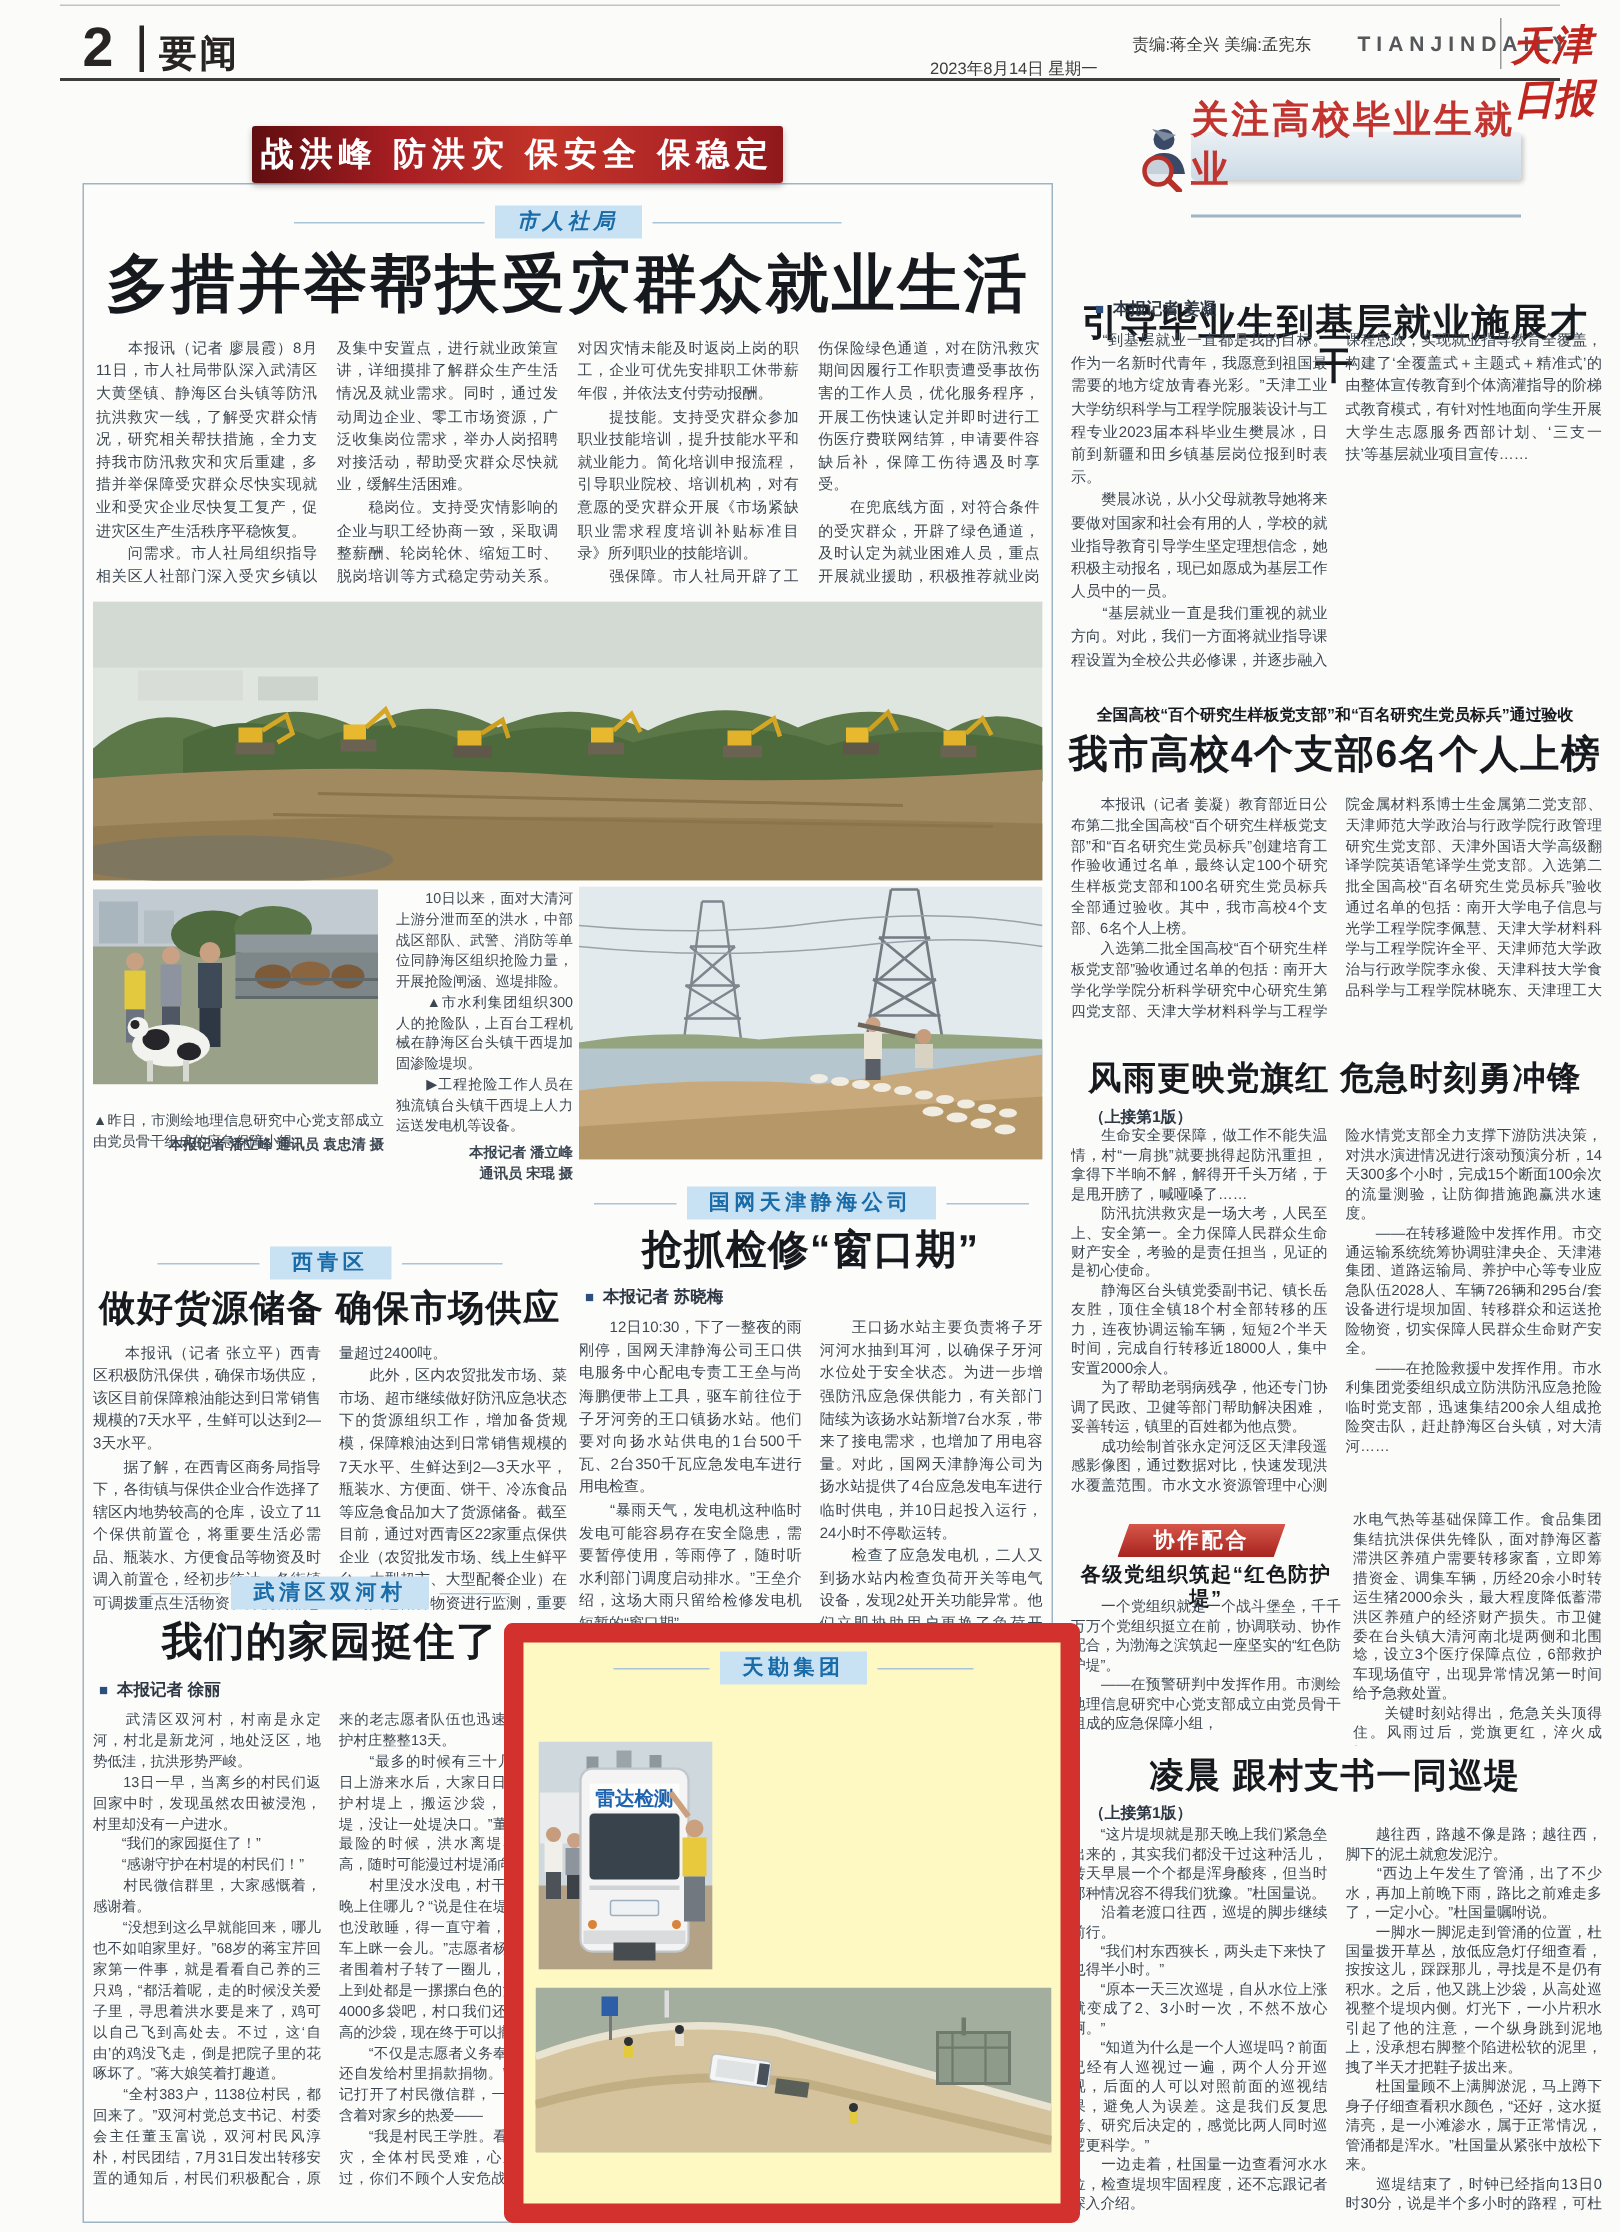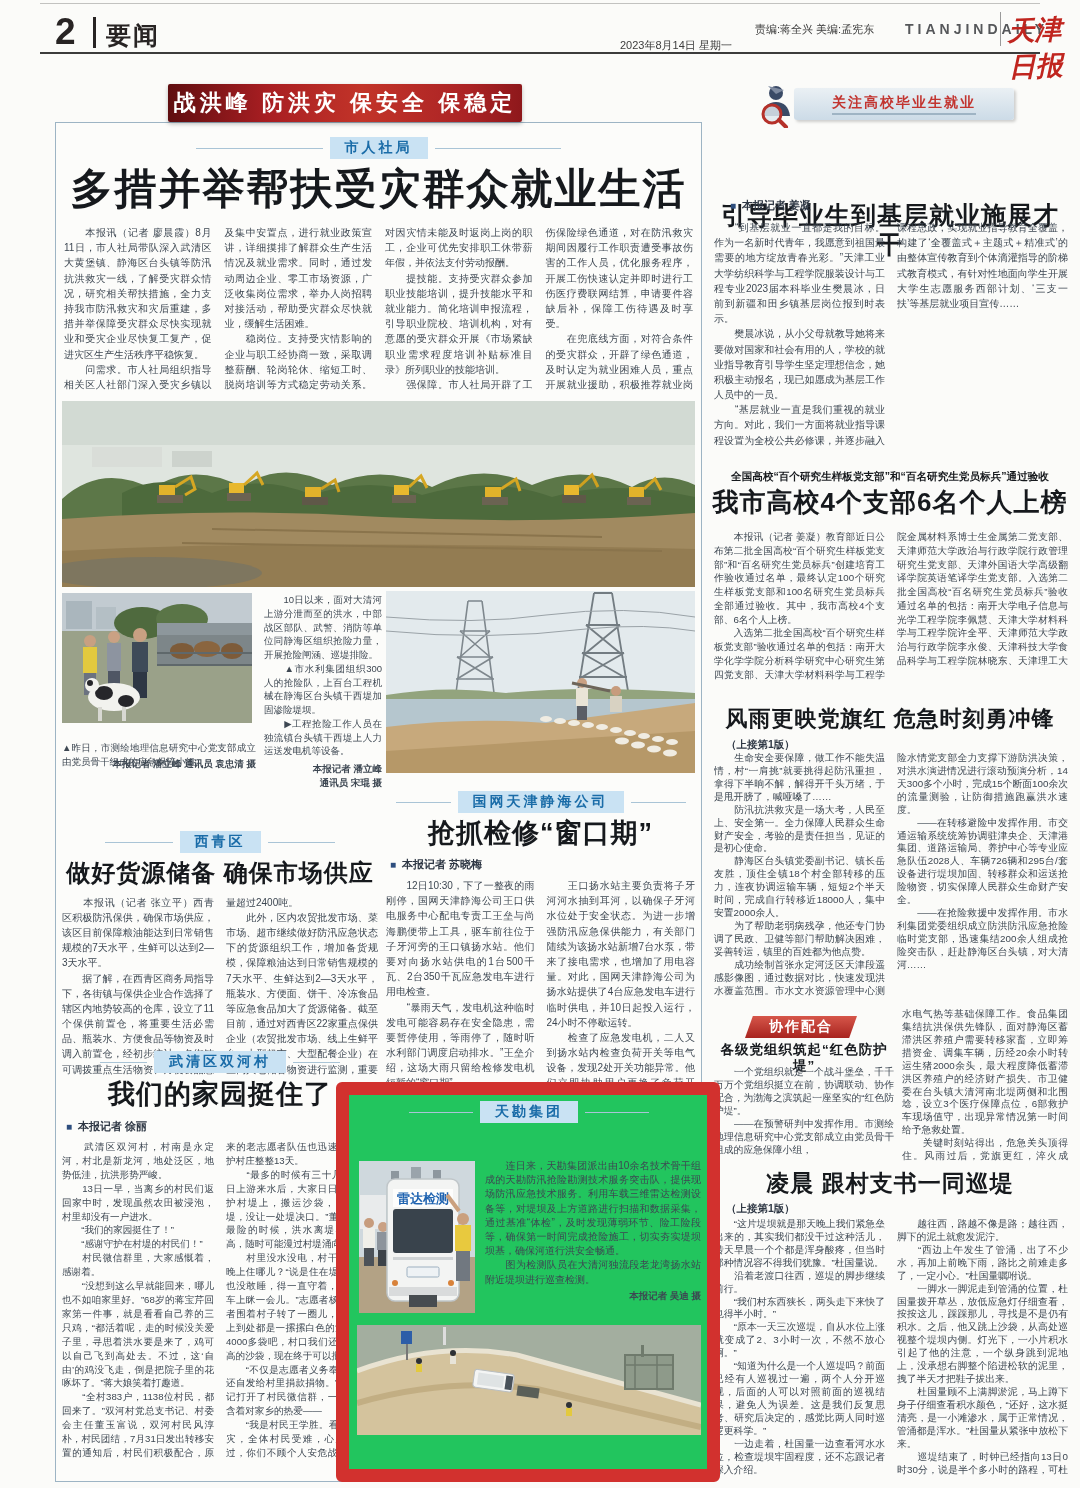--- a/index.html
+++ b/index.html
@@ -33,26 +33,26 @@
   .cols2{column-count:2;column-gap:12px;column-fill:auto;height:100%;}
   .cols4{column-count:4;column-gap:13px;column-fill:auto;height:100%;}
   .byline{font-size:11px;font-weight:bold;color:#2e3744;}
   .byline .mk{color:#2e4e7e;margin-right:6px;font-size:10px;}
   .credit{font-weight:bold;color:#2e3744;}
   .capt{font-size:9.5px;line-height:1.45;color:#3d4752;text-align:justify;white-space:pre-line;}
   
   .kicker{font-weight:bold;color:#16191d;text-align:center;}
   .pill{display:flex;align-items:center;justify-content:center;border-radius:3px;
         background:linear-gradient(#eaf0f4,#ccdbe7);box-shadow:2px 2px 3px rgba(0,0,0,.18);}
-  .pill span{color:#c2342f;font-weight:bold;font-size:14px;letter-spacing:2px;
-             border-bottom:2px solid #9fb4c4;padding-bottom:1px;}
+  .pill span{color:#c2342f;font-weight:bold;font-size:25px;letter-spacing:2px;
+             border-bottom:2px solid #9fb4c4;padding-bottom:14px;}
   .ribbon{display:flex;align-items:center;justify-content:center;color:#fff;font-weight:bold;
           font-size:14px;letter-spacing:2px;background:linear-gradient(#d6564a,#a8241f);
           clip-path:polygon(7% 0,100% 0,93% 100%,0 100%);}
-  .redbox{border:13px solid #d2312e;border-radius:6px;background:#22c55e;box-sizing:border-box;z-index:6;}
+  .redbox{border:13px solid #d2312e;border-radius:6px;background:#fef9c3;box-sizing:border-box;z-index:6;}
   .tight{line-height:1.32;font-size:9.8px;}
   svg{display:block;}
 </style>
 </head>
 <body>
 
 <div class="page">
 
   <div class="abs rule-lite" style="left:40px;top:3px;width:1000px;height:1px;"></div>
   <div class="abs pagenum" style="left:55px;top:13px;">2</div>
@@ -64,21 +64,21 @@
   <div class="abs" style="left:1000px;top:12px;width:1px;height:34px;background:#9a9a9a;"></div>
   <div class="abs logo" style="left:1008px;top:12px;">天津日报</div>
   <div class="abs rule-dark" style="left:40px;top:52px;width:1000px;height:2px;"></div>
 
   <div class="abs banner" style="left:168px;top:84px;width:354px;height:38px;">
     <span>战洪峰 防洪灾 保安全 保稳定</span>
   </div>
 
   <div class="abs leftbox" style="left:55px;top:122px;width:645px;height:1358px;">
 
-    <div class="abs tagrow" style="left:140px;top:14px;width:365px;">
+    <div class="abs tagrow" style="left:140px;top:14px;width:365px;font-style:italic;">
       <div class="rl"></div>
       <div class="tag">市人社局</div>
       <div class="rl"></div>
     </div>
     <div class="abs hl" style="left:0;top:42px;width:645px;font-size:42px;letter-spacing:2px;">多措并举帮扶受灾群众就业生活</div>
     <div class="abs" style="left:8px;top:102px;width:629px;height:172px;">
       <p class="bodytext cols4" style="margin:0;">　　本报讯（记者 廖晨霞）8月11日，市人社局带队深入武清区大黄堡镇、静海区台头镇等防汛抗洪救灾一线，了解受灾群众情况，研究相关帮扶措施，全力支持我市防汛救灾和灾后重建，多措并举保障受灾群众尽快实现就业和受灾企业尽快复工复产，促进灾区生产生活秩序平稳恢复。
 　　问需求。市人社局组织指导相关区人社部门深入受灾乡镇以及集中安置点，进行就业政策宣讲，详细摸排了解群众生产生活情况及就业需求。同时，通过发动周边企业、零工市场资源，广泛收集岗位需求，举办人岗招聘对接活动，帮助受灾群众尽快就业，缓解生活困难。
 　　稳岗位。支持受灾情影响的企业与职工经协商一致，采取调整薪酬、轮岗轮休、缩短工时、脱岗培训等方式稳定劳动关系。对因灾情未能及时返岗上岗的职工，企业可优先安排职工休带薪年假，并依法支付劳动报酬。
 　　提技能。支持受灾群众参加职业技能培训，提升技能水平和就业能力。简化培训申报流程，引导职业院校、培训机构，对有意愿的受灾群众开展《市场紧缺职业需求程度培训补贴标准目录》所列职业的技能培训。
@@ -327,25 +327,20 @@
         <rect x="50" y="134" width="28" height="12" fill="#474c50"></rect>
       </g>
       <g>
         <circle cx="104" cy="58" r="6" fill="#caa07e"></circle>
         <path d="M100,50 L88,34" stroke="#caa07e" stroke-width="4"></path>
         <rect x="96" y="64" width="16" height="26" fill="#e8c93e"></rect>
         <rect x="97" y="90" width="14" height="30" fill="#717880"></rect>
       </g>
     </svg>
 
-    <div class="abs" style="left:136px;top:64px;width:216px;height:158px;">
-      <p class="bodytext" style="margin:0;max-height:138px;font-size:10px;line-height:1.42;">　　连日来，天勘集团派出由10余名技术骨干组成的天勘防汛抢险勘测技术服务突击队，提供现场防汛应急技术服务。利用车载三维雷达检测设备等，对堤坝及上方道路进行扫描和数据采集，通过基准“体检”，及时发现薄弱环节、险工险段等，确保第一时间完成抢险施工，切实夯实堤坝坝基，确保河道行洪安全畅通。
-　　图为检测队员在大清河独流段老龙湾扬水站附近堤坝进行巡查检测。</p>
-      <div class="capt credit" style="text-align:right;margin-top:2px;">本报记者 吴迪 摄</div>
-    </div>
 
     <svg class="abs" style="left:8px;top:230px;" width="344" height="110" viewBox="0 0 344 110">
       <rect width="344" height="110" fill="#a3ae9f"></rect>
       <path d="M0,110 L0,46 Q80,16 160,30 L344,80 L344,110 Z" fill="#d4c39d"></path>
       <path d="M0,46 Q80,16 160,30 L344,80" stroke="#e9e3d2" stroke-width="5" fill="none"></path>
       <path d="M0,78 Q90,52 180,64 L344,102" stroke="#c2ae83" stroke-width="6" fill="none"></path>
       <g transform="translate(118,44) rotate(8)">
         <rect width="40" height="18" rx="3" fill="#f4f5f4" stroke="#b9bec0"></rect>
         <rect x="4" y="3" width="26" height="12" fill="#dfe3e4"></rect>
         <rect x="32" y="2" width="7" height="14" fill="#49525a"></rect>

